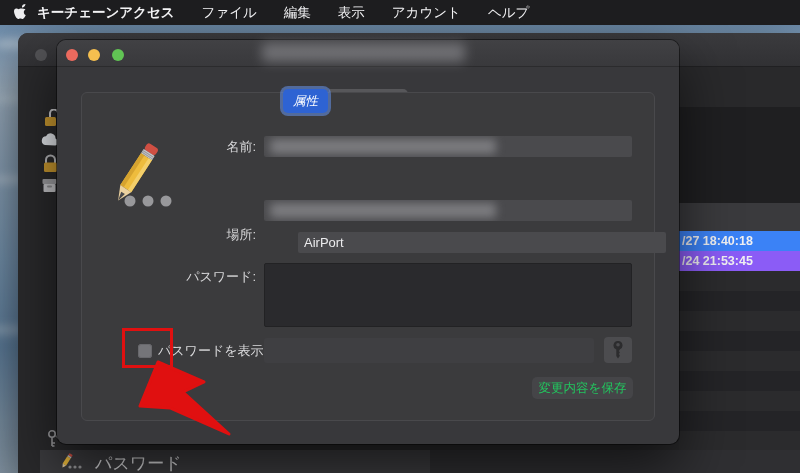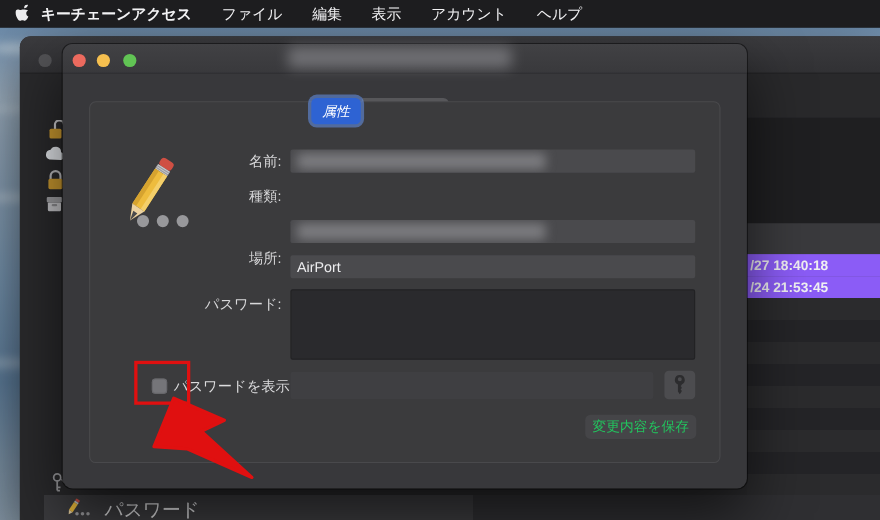--- a/index.html
+++ b/index.html
@@ -23,21 +23,21 @@
   .main-window{position:absolute;left:18px;top:33px;width:782px;height:440px;
     background:#29292b;border-radius:10px 0 0 0;box-shadow:0 22px 60px rgba(0,0,0,.6);z-index:1;}
   .mw-titlebar{position:absolute;left:0;top:0;width:100%;height:33px;
     background:linear-gradient(180deg,#3b3b3e,#313134);border-bottom:1px solid #202022;border-radius:10px 0 0 0;}
   .mw-traffic{position:absolute;left:17px;top:16px;width:12px;height:12px;border-radius:50%;background:#535356;}
   .sb-icon{position:absolute;}
   .right-panel-dark{position:absolute;left:661px;top:74px;width:121px;height:96px;background:#1f1f21;}
   .right-band{position:absolute;left:661px;top:170px;width:121px;height:28px;background:#3a3a3d;}
   .row-ts{position:absolute;left:661px;width:121px;height:20px;color:#f0f0f2;
     font-size:12.5px;font-weight:600;line-height:20px;padding-left:3px;box-sizing:border-box;white-space:nowrap;}
-  .row-ts1{top:198px;background:#8b5cf6;}
+  .row-ts1{top:198px;background:#3b82f6;}
   .row-ts2{top:218px;background:#8b5cf6;}
   .right-stripes{position:absolute;left:661px;top:238px;width:121px;height:202px;
     background:repeating-linear-gradient(180deg,#2b2b2d 0 20px,#242427 20px 40px);}
   .cat-row{position:absolute;left:22px;top:417px;width:390px;height:23px;background:#3b3b3e;}
   .cat-row-ext{position:absolute;left:412px;top:417px;width:370px;height:23px;background:#2f2f32;}
   .cat-label{position:absolute;left:77px;top:419px;color:#dcdcde;font-size:17px;}
   
   .dialog{position:absolute;left:57px;top:40px;width:622px;height:404px;
     background:#38383b;border-radius:9px;box-shadow:0 24px 55px rgba(0,0,0,.6),0 0 0 1px rgba(0,0,0,.45);z-index:10;}
   .dlg-titlebar{position:absolute;left:0;top:0;width:100%;height:26px;
@@ -182,28 +182,27 @@
       <circle cx="41" cy="66" r="5.5" fill="#98989b"></circle>
       <circle cx="59" cy="66" r="5.5" fill="#98989b"></circle>
     </svg>
   </div>
 
   <div class="flabel" style="top:96px;">名前:</div>
   <div class="ffield" style="top:96px;">
       <div class="blurval"></div>
     </div>
 
-  <div class="flabel" style="top:128px;">種類:</div>
 
   <div class="ffield" style="top:160px;">
       <div class="blurval"></div>
     </div>
 
   <div class="flabel" style="top:184px;">場所:</div>
-  <div class="ffield" style="top:192px;">AirPort</div>
+  <div class="ffield" style="top:192px;margin-left:34px;">AirPort</div>
 
   <div class="flabel" style="top:226px;">パスワード:</div>
   <div class="comment-box"></div>
 
   <div class="chk"></div>
   <div class="chk-label">パスワードを表示:</div>
   <div class="pass-field"></div>
   <div class="key-btn">
     <svg width="12" height="18" viewBox="0 0 12 18">
       <path fill="#2c2c2e" fill-rule="evenodd" d="M6 0a4.4 4.4 0 0 0-1.7 8.5V15l1.7 2.4L7.7 15v-1l-1-1 1-1v-1l-1-1 1-1V8.5A4.4 4.4 0 0 0 6 0zm0 2a1.8 1.8 0 1 1 0 3.6A1.8 1.8 0 0 1 6 2z"></path>

